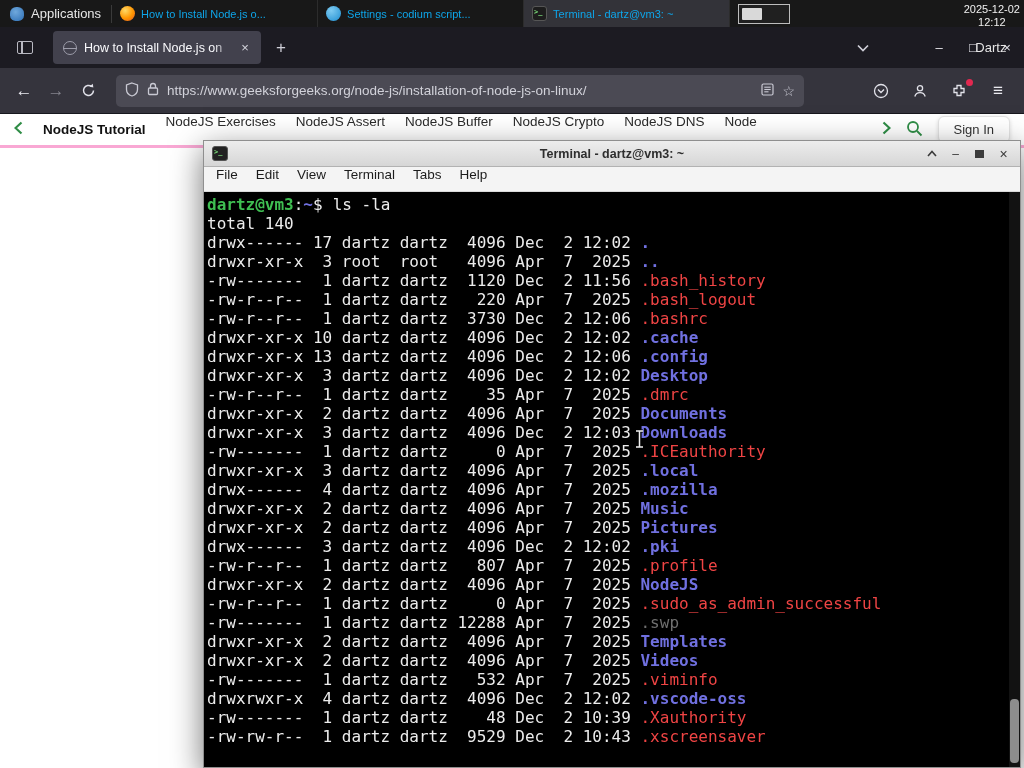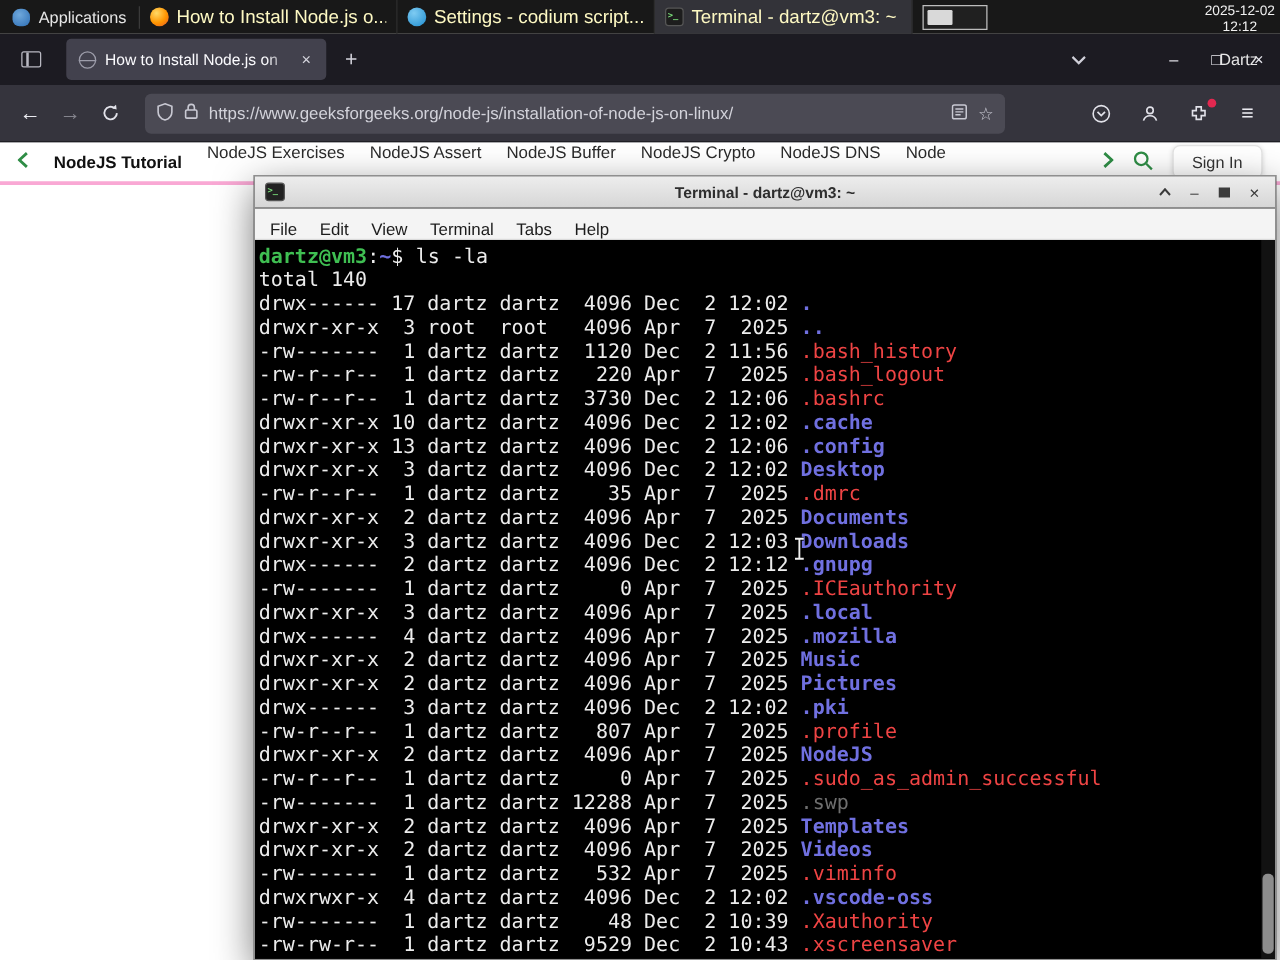--- a/index.html
+++ b/index.html
@@ -8,21 +8,21 @@
 
   
   .taskbar { position:absolute; top:0; left:0; right:0; height:27px; background:#181818;
              display:flex; align-items:center; color:#e6e6e6; font-size:13px; z-index:40; }
   .tb-apps { display:flex; align-items:center; gap:7px; padding:0 10px; height:100%; }
   .apps-icon { width:14px; height:14px; background:radial-gradient(circle at 40% 35%, #6fa8dc, #2e6fb5);
                border-radius:45% 45% 40% 40%; }
   .tb-sep { width:1px; height:18px; background:#3a3a3a; }
   .tb-windows { display:flex; height:100%; }
   .tb-win { display:flex; align-items:center; gap:6px; width:206px; padding:0 8px;
-            border-right:1px solid #2c2c2c; font-size:15px; color:#fef9c3;
+            border-right:1px solid #2c2c2c; font-size:11px; color:#0ea5e9;
             overflow:hidden; white-space:nowrap; cursor:default; }
   .tb-win.active { background:#333339; }
   .ticon { flex:0 0 auto; width:15px; height:15px; border-radius:50%; }
   .ticon.firefox { background:radial-gradient(circle at 35% 30%, #ffd966, #ff9500 55%, #e3542a); }
   .ticon.codium  { background:radial-gradient(circle at 35% 30%, #7ecbf2, #1f8ed1); }
   .ticon.terminal { border-radius:3px; background:#1d1d1d; border:1px solid #565656; position:relative; }
   .ticon.terminal::after { content:">_"; position:absolute; left:1px; top:1px;
                            font:bold 7px "DejaVu Sans Mono", monospace; color:#7be07b; }
   .tb-label { overflow:hidden; white-space:nowrap; }
   .pager { margin-left:8px; width:52px; height:20px; border:1px solid #bdbdbd; background:#202020; position:relative; }
@@ -86,21 +86,21 @@
                 font-weight:bold; color:#2e2e2e; pointer-events:none; }
   .term-app-icon { margin-left:8px; z-index:1; width:16px; height:15px; border-radius:3px; background:#222;
                    border:1px solid #555; position:relative; }
   .term-app-icon::after { content:">_"; position:absolute; left:1px; top:1px;
                           font:bold 7px "DejaVu Sans Mono", monospace; color:#7be07b; }
   .term-controls { margin-left:auto; display:flex; align-items:center; gap:5px; padding-right:7px; z-index:1; }
   .tc-btn { width:19px; height:19px; display:flex; align-items:center; justify-content:center;
             color:#3a3a3a; font-size:12px; }
   .tc-sq { width:9px; height:8px; background:#3c3c3c; }
   .term-menubar { height:25px; background:#f4f4f4; border-bottom:1px solid #dadada; display:flex;
-                  align-items:flex-end; padding-left:3px; flex:0 0 auto; }
+                  align-items:flex-start; padding-left:3px; flex:0 0 auto; }
   .term-menu-item { padding:0 9px; font-size:13.5px; color:#1c1c1c; }
   .term-screen { flex:1; background:#000; position:relative; overflow:hidden; padding:3px 14px 0 3px; }
   .t-line { white-space:pre; font-family:"DejaVu Sans Mono","Liberation Mono",monospace;
             font-size:16px; line-height:19px; color:#ececec; }
   .n-dir { color:#7070e0; font-weight:bold; }
   .n-file { color:#ef4444; }
   .n-dim { color:#6f6f6f; }
   .p-user { color:#3fbf52; font-weight:bold; }
   .p-dir { color:#7070e0; font-weight:bold; }
   .t-cmd { padding-left:10px; }
@@ -298,21 +298,20 @@
           <div class="t-line"><span>drwxr-xr-x  3 root  root   4096 Apr  7  2025 </span><span class="n-dir">..</span></div>
           <div class="t-line"><span>-rw-------  1 dartz dartz  1120 Dec  2 11:56 </span><span class="n-file">.bash_history</span></div>
           <div class="t-line"><span>-rw-r--r--  1 dartz dartz   220 Apr  7  2025 </span><span class="n-file">.bash_logout</span></div>
           <div class="t-line"><span>-rw-r--r--  1 dartz dartz  3730 Dec  2 12:06 </span><span class="n-file">.bashrc</span></div>
           <div class="t-line"><span>drwxr-xr-x 10 dartz dartz  4096 Dec  2 12:02 </span><span class="n-dir">.cache</span></div>
           <div class="t-line"><span>drwxr-xr-x 13 dartz dartz  4096 Dec  2 12:06 </span><span class="n-dir">.config</span></div>
           <div class="t-line"><span>drwxr-xr-x  3 dartz dartz  4096 Dec  2 12:02 </span><span class="n-dir">Desktop</span></div>
           <div class="t-line"><span>-rw-r--r--  1 dartz dartz    35 Apr  7  2025 </span><span class="n-file">.dmrc</span></div>
           <div class="t-line"><span>drwxr-xr-x  2 dartz dartz  4096 Apr  7  2025 </span><span class="n-dir">Documents</span></div>
           <div class="t-line"><span>drwxr-xr-x  3 dartz dartz  4096 Dec  2 12:03 </span><span class="n-dir">Downloads</span></div>
-          <div class="t-line"><span>drwx------  2 dartz dartz  4096 Dec  2 12:12 </span><span class="n-dir">.gnupg</span></div>
           <div class="t-line"><span>-rw-------  1 dartz dartz     0 Apr  7  2025 </span><span class="n-file">.ICEauthority</span></div>
           <div class="t-line"><span>drwxr-xr-x  3 dartz dartz  4096 Apr  7  2025 </span><span class="n-dir">.local</span></div>
           <div class="t-line"><span>drwx------  4 dartz dartz  4096 Apr  7  2025 </span><span class="n-dir">.mozilla</span></div>
           <div class="t-line"><span>drwxr-xr-x  2 dartz dartz  4096 Apr  7  2025 </span><span class="n-dir">Music</span></div>
           <div class="t-line"><span>drwxr-xr-x  2 dartz dartz  4096 Apr  7  2025 </span><span class="n-dir">Pictures</span></div>
           <div class="t-line"><span>drwx------  3 dartz dartz  4096 Dec  2 12:02 </span><span class="n-dir">.pki</span></div>
           <div class="t-line"><span>-rw-r--r--  1 dartz dartz   807 Apr  7  2025 </span><span class="n-file">.profile</span></div>
           <div class="t-line"><span>drwxr-xr-x  2 dartz dartz  4096 Apr  7  2025 </span><span class="n-dir">NodeJS</span></div>
           <div class="t-line"><span>-rw-r--r--  1 dartz dartz     0 Apr  7  2025 </span><span class="n-file">.sudo_as_admin_successful</span></div>
           <div class="t-line"><span>-rw-------  1 dartz dartz 12288 Apr  7  2025 </span><span class="n-dim">.swp</span></div>

